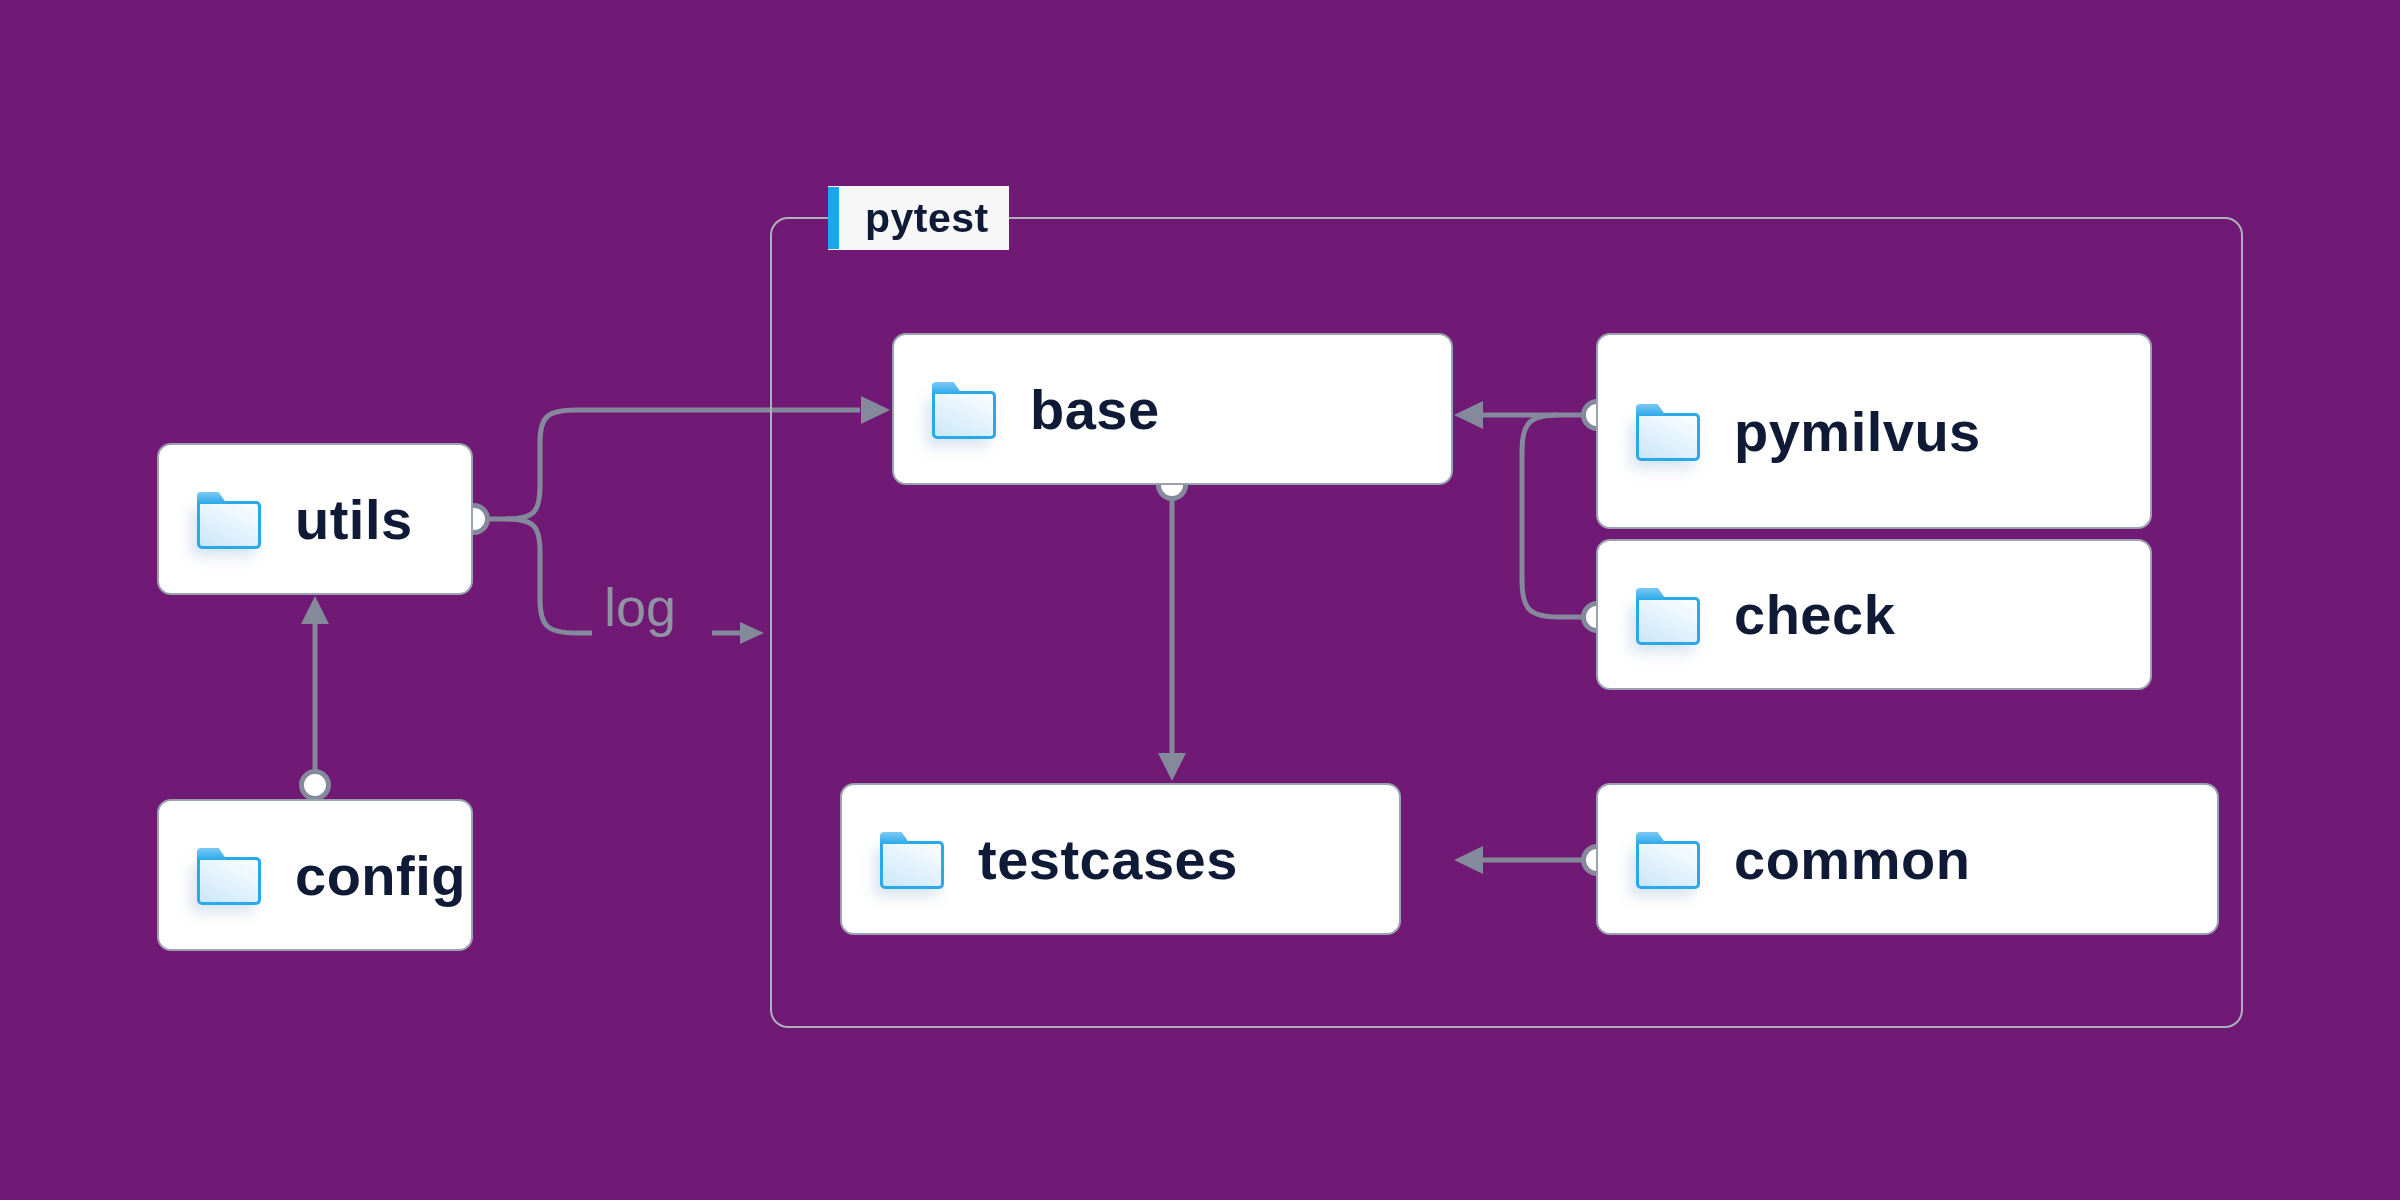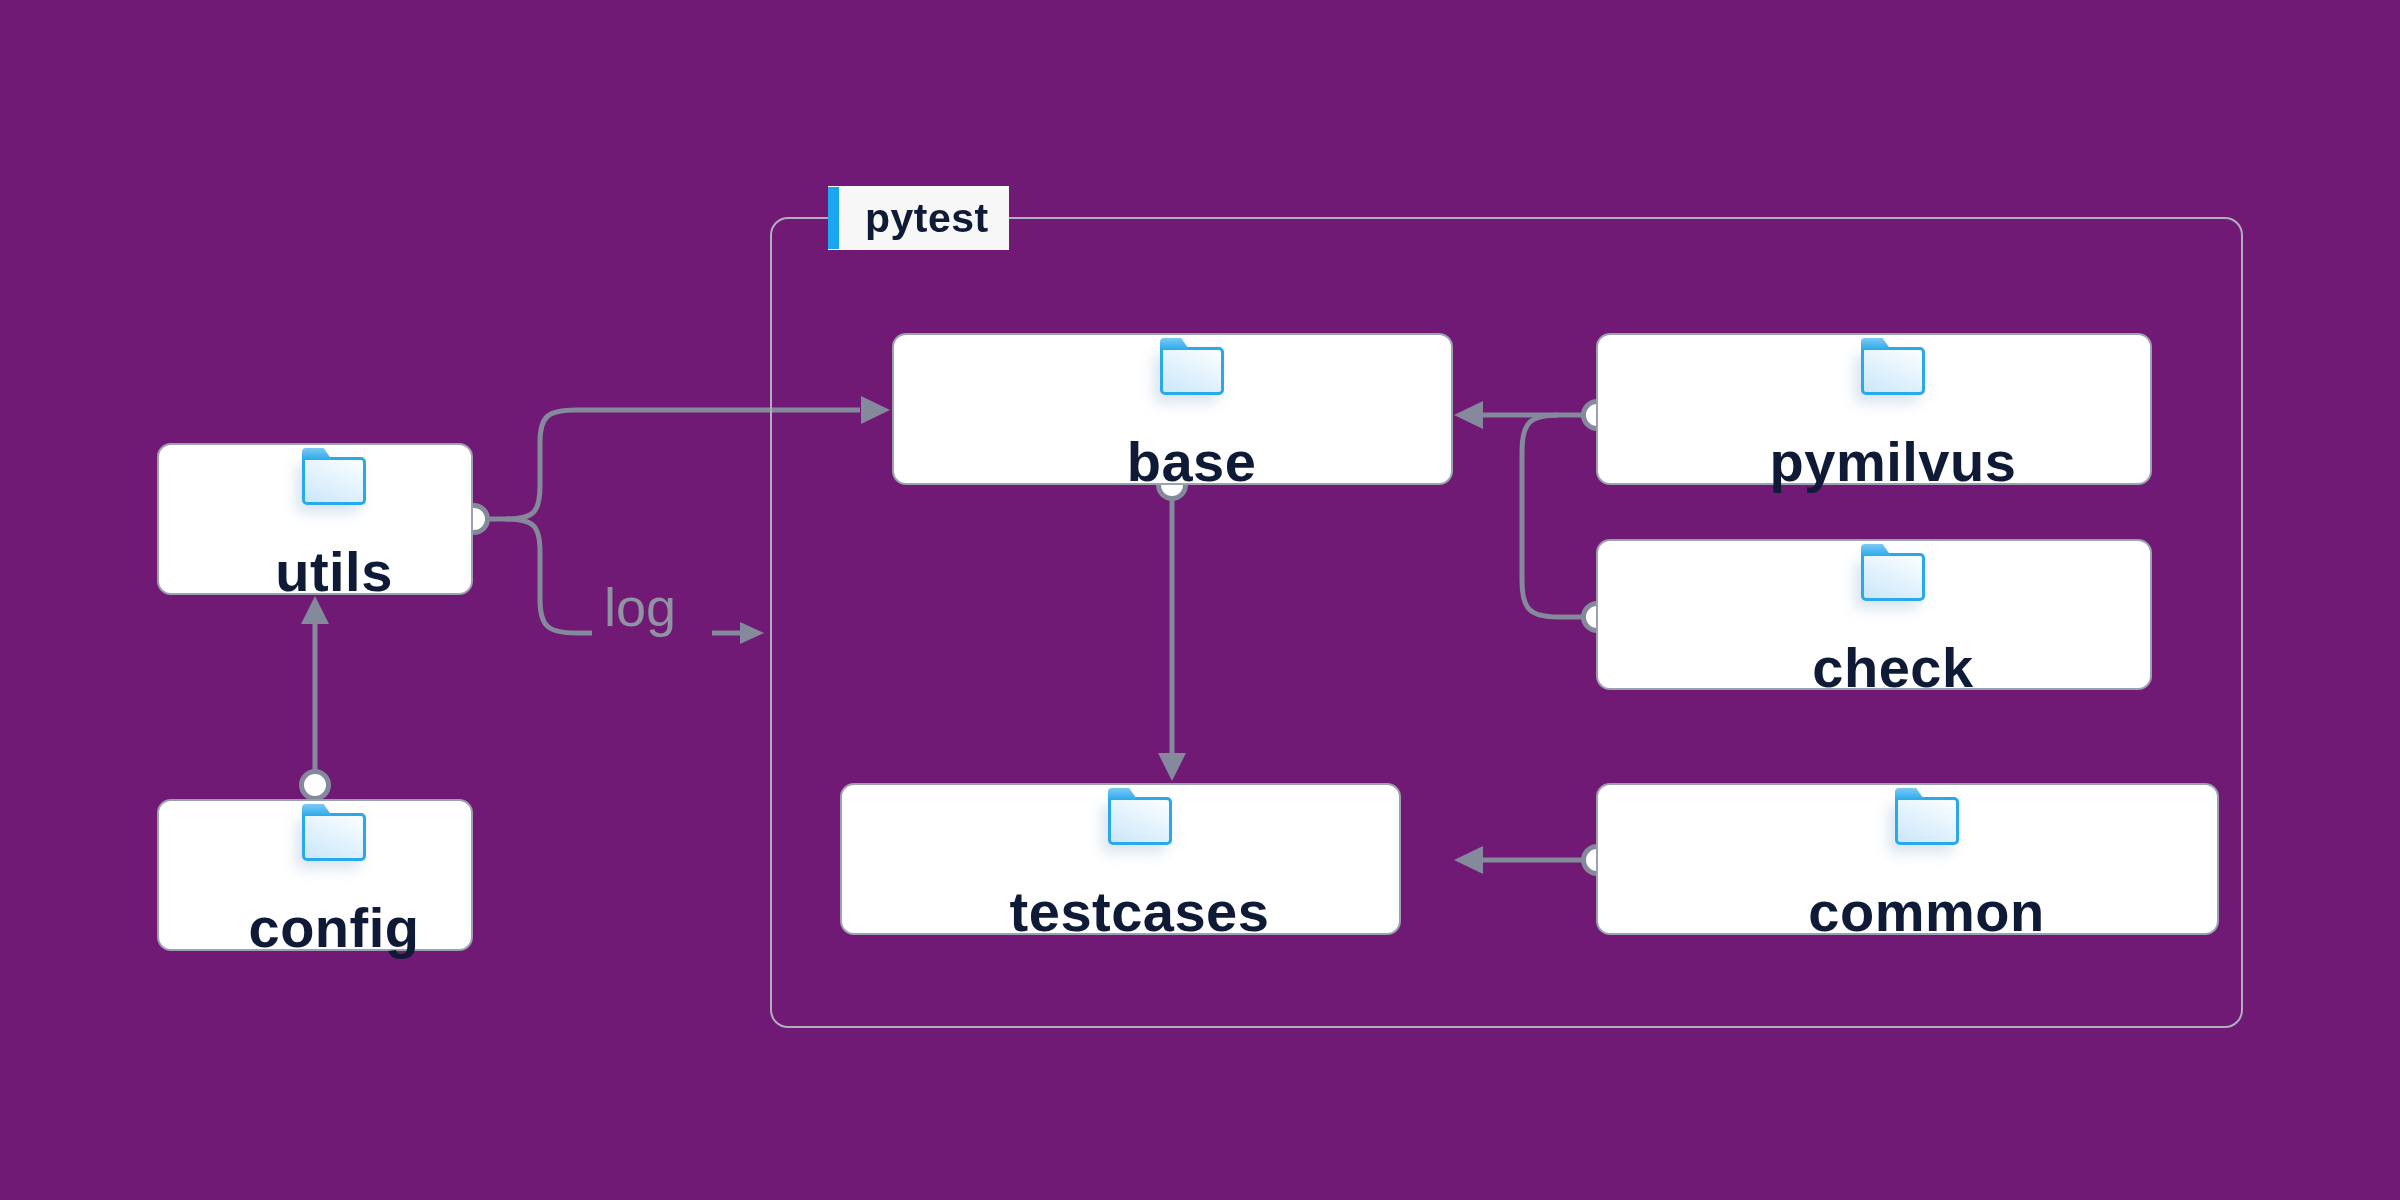--- a/index.html
+++ b/index.html
@@ -42,21 +42,20 @@
   
   .node {
     position: absolute;
     background: #ffffff;
     border: 2px solid #9ba1ae;
     border-radius: 14px;
     box-sizing: border-box;
     display: flex; align-items: center;
     gap: 34px;
     padding-left: 38px;
-    flex-direction: column;
   }
   .node-label {
     font-size: 56px; font-weight: 600;
     color: #0e1a36; letter-spacing: .5px;
     white-space: nowrap;
   }
   .folder {
     position: relative;
     width: 58px; height: 42px;
     border: 3px solid #29a8ea;
@@ -73,21 +72,21 @@
     width: 30px; height: 12px;
     background: linear-gradient(180deg, #7dcaf4, #2aa9ea);
     border-radius: 4px 2px 0 0;
     clip-path: polygon(0 0, 72% 0, 100% 100%, 0 100%);
   }
 
   #node-utils     { left: 157px;  top: 443px; width: 316px; height: 152px; }
   #node-config    { left: 157px;  top: 783px; width: 316px; height: 152px; margin-top: 16px; }
   #node-base      { left: 892px;  top: 333px; width: 561px; height: 152px; }
   #node-testcases { left: 840px;  top: 783px; width: 561px; height: 152px; }
-  #node-pymilvus  { left: 1596px; top: 333px; width: 556px; height: 152px; }
+  #node-pymilvus  { left: 1596px; top: 333px; width: 556px; height: 196px; }
   #node-check     { left: 1596px; top: 539px; width: 556px; height: 151px; }
   #node-common    { left: 1596px; top: 783px; width: 623px; height: 152px; }
 
   .log-label {
     position: absolute;
     left: 604px; top: 576px;
     font-size: 54px; font-weight: 500;
     color: #8f93a2;
   }
 </style>

